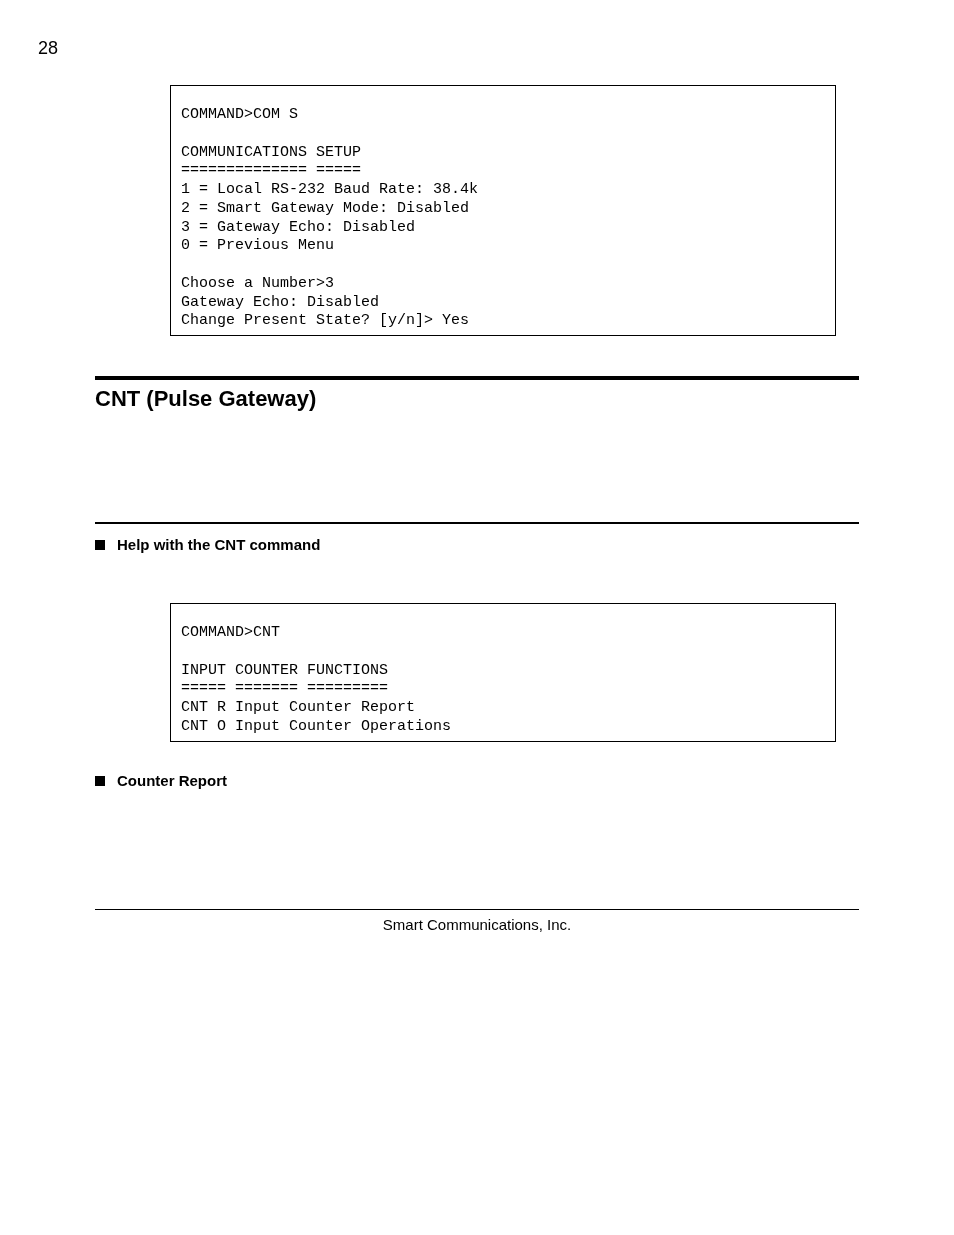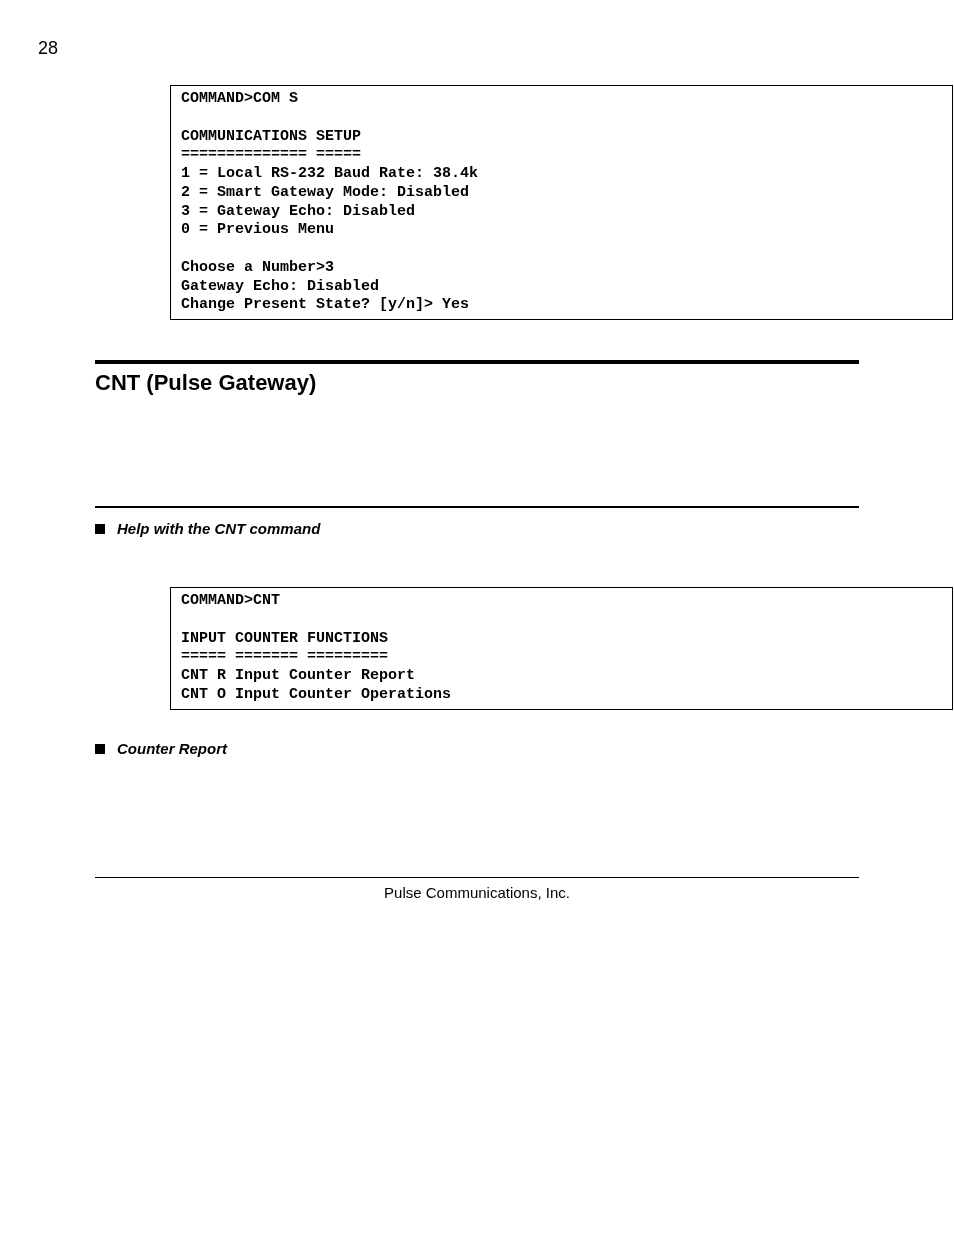--- a/index.html
+++ b/index.html
@@ -19,49 +19,47 @@
   .page-number {
     position: absolute;
     top: 38px;
     left: 38px;
     font-size: 18px;
   }
   .code-box {
     border: 1px solid #000;
     margin-left: 75px;
     margin-right: 0;
-    padding: 4px 10px 4px 10px;
+    padding: 20px 10px 4px 10px;
     font-family: "Courier New", Courier, monospace;
     font-size: 15px;
     line-height: 1.25;
     white-space: pre;
     box-sizing: border-box;
-    width: 783px;
-    font-weight: bold;
+    width: 666px;
   }
   .section-rule-thick {
     border: none;
     border-top: 4px solid #000;
     margin: 40px 0 6px 0;
   }
   .section-title {
     font-size: 22px;
     font-weight: bold;
     margin: 0 0 110px 0;
   }
   .sub-rule {
     border: none;
     border-top: 2px solid #000;
     margin: 0 0 4px 0;
   }
   .subhead {
     font-size: 15px;
     font-weight: bold;
     margin: 12px 0 50px 0;
-    font-style: italic;
   }
   .subhead .bullet {
     display: inline-block;
     width: 10px;
     height: 10px;
     background: #000;
     margin-right: 12px;
     vertical-align: baseline;
     position: relative;
     top: 0px;
@@ -116,14 +114,14 @@
 CNT O Input Counter Operations</div>
 
   <div class="gap-after-box2"></div>
 
   <div class="subhead" style="margin-bottom:40px;">
     <span class="bullet"></span><span>Counter Report</span>
   </div>
 
 
   <hr class="footer-rule">
-  <div class="footer">Pulse Communications, Inc.</div>
+  <div class="footer">Smart Communications, Inc.</div>
 </div>
 
 </body></html>

